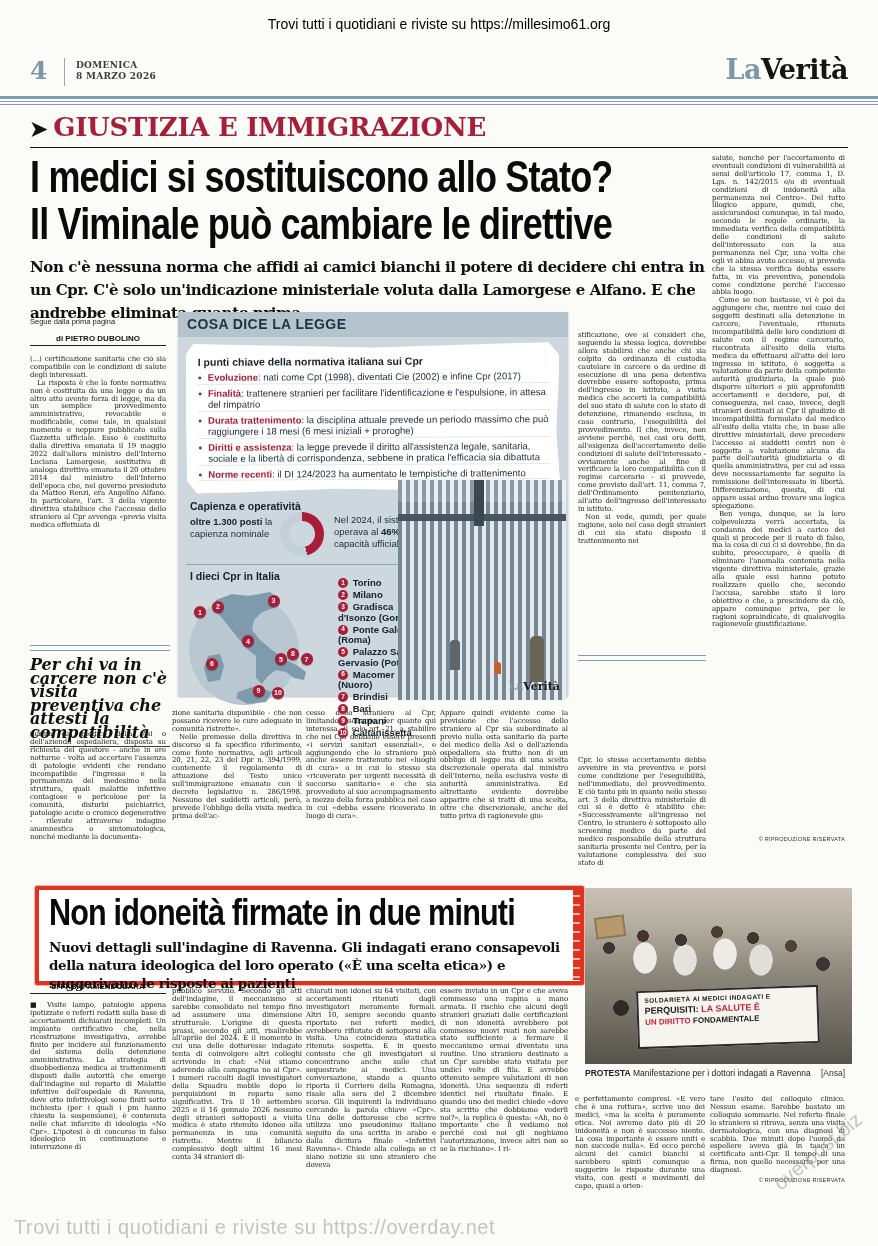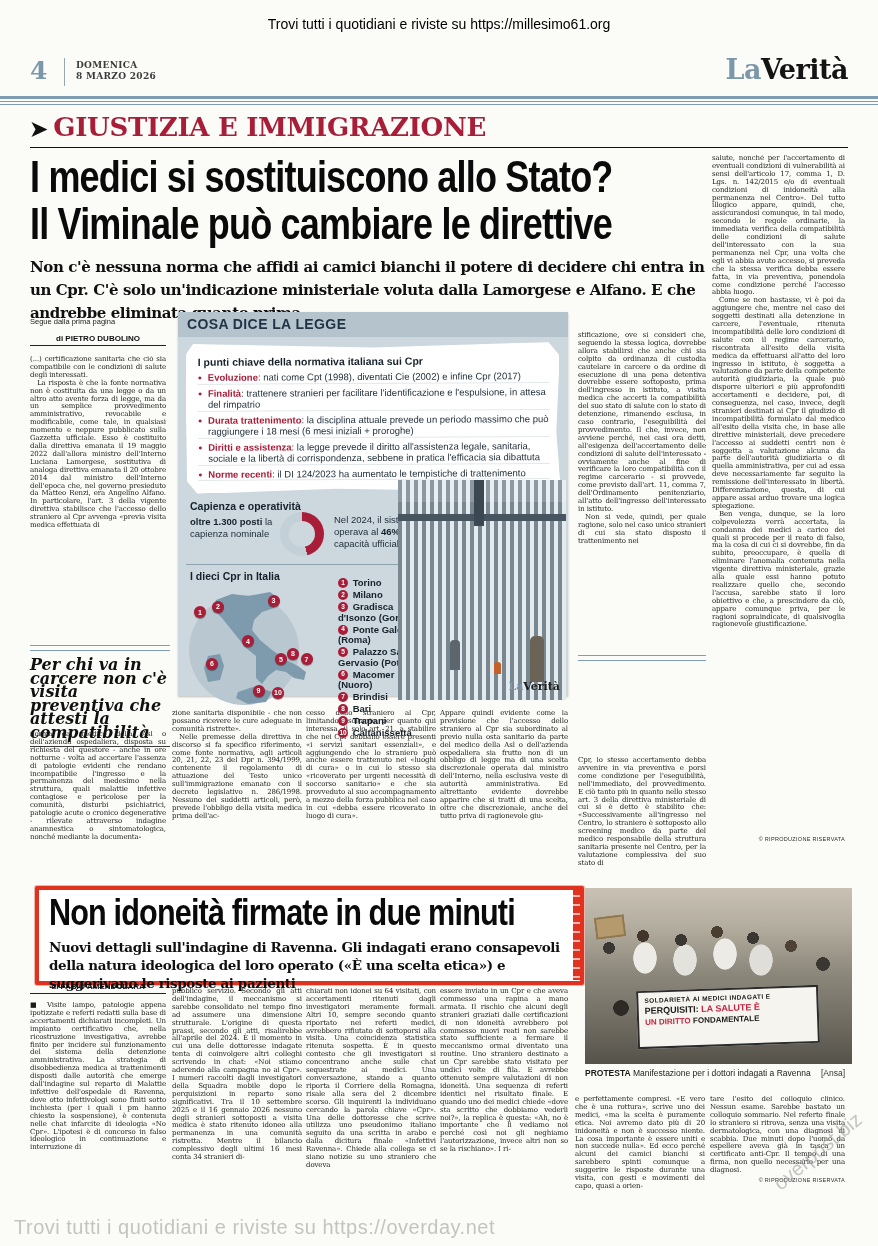--- a/index.html
+++ b/index.html
@@ -211,21 +211,21 @@
     </div>
   <div class="abs bt cB">
       <p>cesso dello straniero al Cpr, limitandosi soltanto, per quanto qui interessa, il solo art. 21, a stabilire che nei Cpr debbano essere presenti «i servizi sanitari essenziali», e aggiungendo che lo straniero può anche essere trattenuto nei «luoghi di cura» o in cui lo stesso sia «ricoverato per urgenti necessità di soccorso sanitario» e che sia provveduto al suo accompagnamento a mezzo della forza pubblica nel caso in cui «debba essere ricoverato in luogo di cura».</p>
     </div>
   <div class="abs bt cC">
       <p>Appare quindi evidente come la previsione che l'accesso dello straniero al Cpr sia subordinato al previo nulla osta sanitario da parte del medico della Asl o dell'azienda ospedaliera sia frutto non di un obbligo di legge ma di una scelta discrezionale operata dal ministro dell'Interno, nella esclusiva veste di autorità amministrativa. Ed altrettanto evidente dovrebbe apparire che si tratti di una scelta, oltre che discrezionale, anche del tutto priva di ragionevole giu-</p>
     </div>
 
   <div class="abs bt c4a">
       <p>stificazione, ove si consideri che, seguendo la stessa logica, dovrebbe allora stabilirsi che anche chi sia colpito da ordinanza di custodia cautelare in carcere o da ordine di esecuzione di una pena detentiva dovrebbe essere sottoposto, prima dell'ingresso in istituto, a visita medica che accerti la compatibilità del suo stato di salute con lo stato di detenzione, rimanendo esclusa, in caso contrario, l'eseguibilità del provvedimento. Il che, invece, non avviene perché, nei casi ora detti, all'esigenza dell'accertamento delle condizioni di salute dell'interessato - ovviamente anche al fine di verificare la loro compatibilità con il regime carcerario - si provvede, come previsto dall'art. 11, comma 7, dell'Ordinamento penitenziario, all'atto dell'ingresso dell'interessato in istituto.</p>
-      <p>Non si vede, quindi, per quale ragione, solo nel caso unico stranieri di cui sia stato disposto il trattenimento nei</p>
+      <p>Non si vede, quindi, per quale ragione, solo nel caso degli stranieri di cui sia stato disposto il trattenimento nei</p>
     </div>
   <div class="abs pq pq2">
     <div class="pq-rules"></div>
   </div>
   <div class="abs bt c4b">
       <p>Cpr, lo stesso accertamento debba avvenire in via preventiva e porsi come condizione per l'eseguibilità, nell'immediato, del provvedimento. E ciò tanto più in quanto nello stesso art. 3 della direttiva ministeriale di cui si è detto è stabilito che: «Successivamente all'ingresso nel Centro, lo straniero è sottoposto allo screening medico da parte del medico responsabile della struttura sanitaria presente nel Centro, per la valutazione complessiva del suo stato di</p>
     </div>
 
   <div class="abs bt c5">
       <p>salute, nonché per l'accertamento di eventuali condizioni di vulnerabilità ai sensi dell'articolo 17, comma 1, D. Lgs. n. 142/2015 e/o di eventuali condizioni di inidoneità alla permanenza nel Centro». Del tutto illogico appare, quindi, che, assicurandosi comunque, in tal modo, secondo le regole ordinarie, la immediata verifica della compatibilità delle condizioni di salute dell'interessato con la sua permanenza nel Cpr, una volta che egli vi abbia avuto accesso, si preveda che la stessa verifica debba essere fatta, in via preventiva, ponendola come condizione perché l'accesso abbia luogo.</p>

